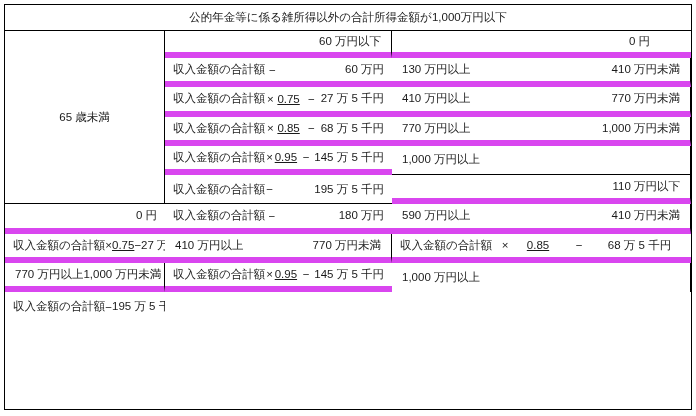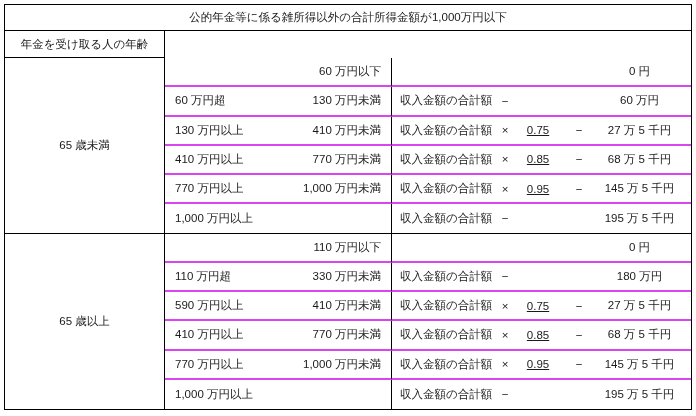--- a/index.html
+++ b/index.html
@@ -20,21 +20,21 @@
     grid-template-columns: 160px 227px 1fr;
     grid-template-rows: 26px 27px repeat(12, 1fr);
     font-size: 11.5px;
     background: #fff;
   }
   .cell { display: flex; align-items: center; overflow: hidden; white-space: nowrap; }
 
   
   .vline  { border-right: 1px solid #000; }
   .hblack { border-bottom: 1px solid #000; }
-  .hgray  { border-bottom: 2px solid #d946ef; }
+  .hgray  { border-bottom: 6px solid #d946ef; }
 
   .title-cell {
     grid-column: 1 / -1;
     justify-content: center;
   }
   .header-cell { justify-content: center; }
 
   .age-cell {
     grid-column: 1;
     grid-row: span 6;
@@ -54,40 +54,35 @@
   .b-cell .op2 { width: 34px; text-align: center; }
   .b-cell .amt { flex: 1; text-align: center; }
 </style>
 </head>
 <body>
 
 <div class="table">
 
   <div class="cell title-cell hblack">公的年金等に係る雑所得以外の合計所得金額が1,000万円以下</div>
 
-  <div class="cell header-cell vline hblack">年金を受け取る人の年齢</div>
 
   <div class="cell age-cell vline hblack">65 歳未満</div>
 
   <div class="cell a-cell vline hgray">
     <span class="low"></span>
     <span class="high">60 万円以下</span>
   </div>
   <div class="cell b-cell hgray">
     <span class="lab"></span>
     <span class="op1"></span>
     <span class="fac"></span>
     <span class="op2"></span>
     <span class="amt">0 円</span>
   </div>
 
-  <div class="cell a-cell vline hgray">
-    <span class="low">60 万円超</span>
-    <span class="high">130 万円未満</span>
-  </div>
   <div class="cell b-cell hgray">
     <span class="lab">収入金額の合計額</span>
     <span class="op1">−</span>
     <span class="fac"></span>
     <span class="op2"></span>
     <span class="amt">60 万円</span>
   </div>
 
   <div class="cell a-cell vline hgray">
     <span class="low">130 万円以上</span>
@@ -130,38 +125,33 @@
     <span class="high"></span>
   </div>
   <div class="cell b-cell hblack">
     <span class="lab">収入金額の合計額</span>
     <span class="op1">−</span>
     <span class="fac"></span>
     <span class="op2"></span>
     <span class="amt">195 万 5 千円</span>
   </div>
 
-  <div class="cell age-cell vline">65 歳以上</div>
 
   <div class="cell a-cell vline hgray">
     <span class="low"></span>
     <span class="high">110 万円以下</span>
   </div>
   <div class="cell b-cell hgray">
     <span class="lab"></span>
     <span class="op1"></span>
     <span class="fac"></span>
     <span class="op2"></span>
     <span class="amt">0 円</span>
   </div>
 
-  <div class="cell a-cell vline hgray">
-    <span class="low">110 万円超</span>
-    <span class="high">330 万円未満</span>
-  </div>
   <div class="cell b-cell hgray">
     <span class="lab">収入金額の合計額</span>
     <span class="op1">−</span>
     <span class="fac"></span>
     <span class="op2"></span>
     <span class="amt">180 万円</span>
   </div>
 
   <div class="cell a-cell vline hgray">
     <span class="low">590 万円以上</span>

